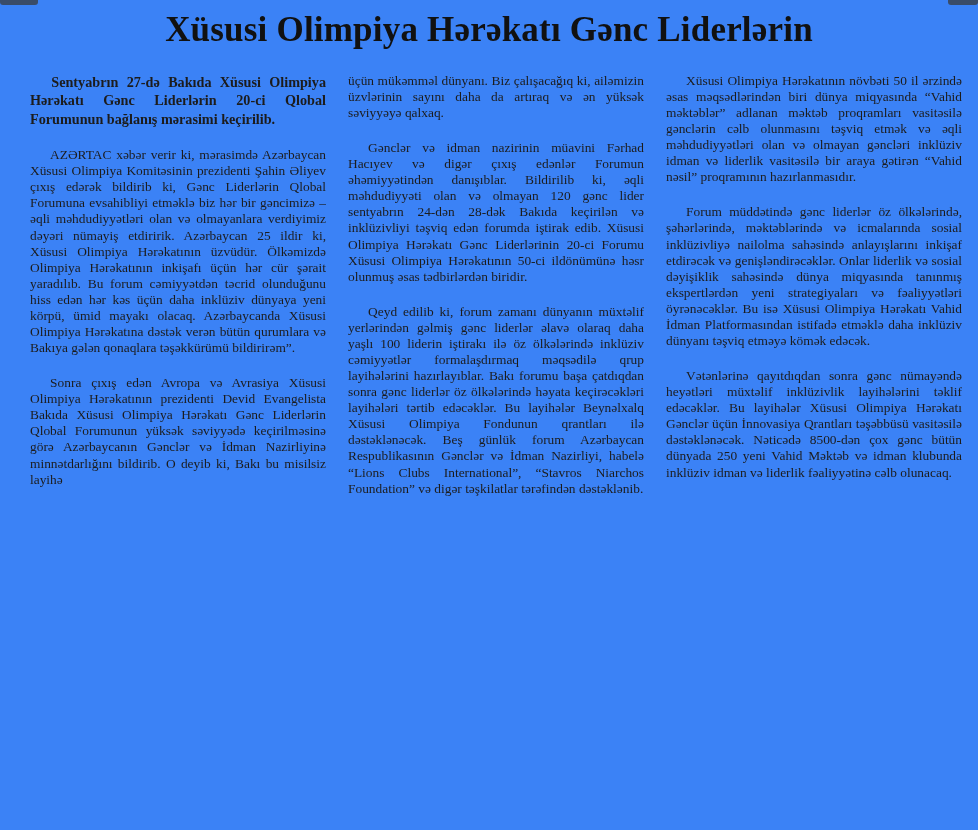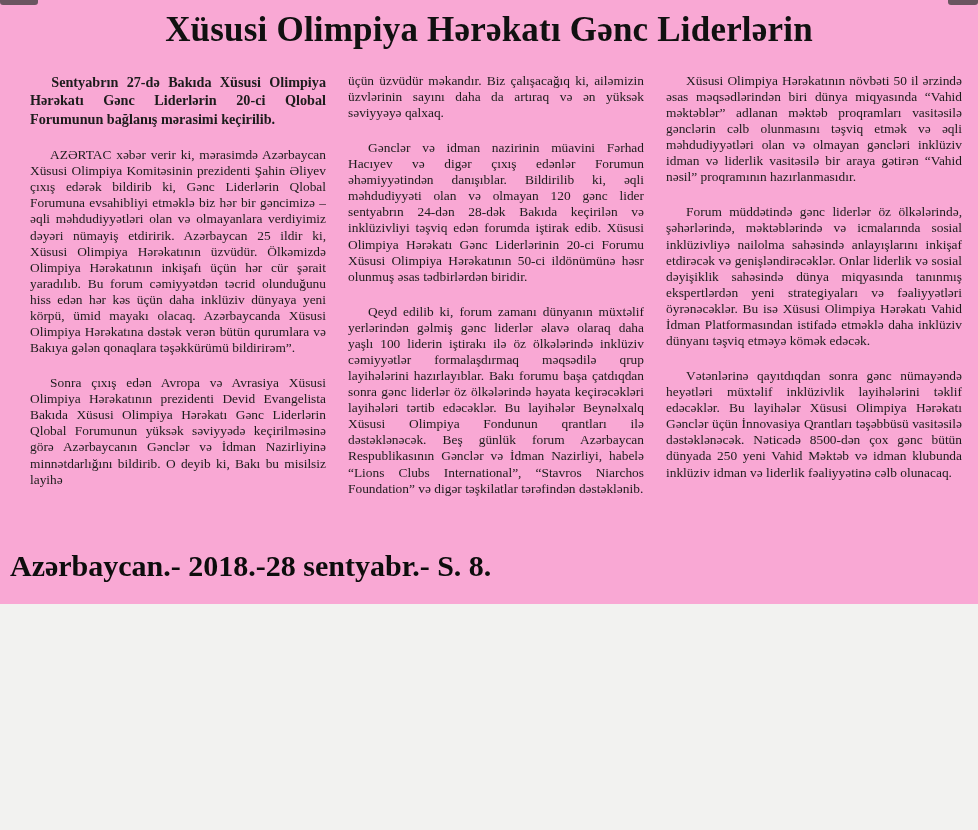--- a/index.html
+++ b/index.html
@@ -2,23 +2,23 @@
 <html lang="az"><head>
 <meta charset="utf-8">
 <style>
   * { margin: 0; padding: 0; box-sizing: border-box; }
   html, body { background: #f2f2f0; }
   body { font-family: "Liberation Serif", serif; }
 
   .page {
     position: relative;
     width: 978px;
-    height: 604px;
+    height: 830px;
     margin: 0 auto;
-    background: #f9a8d4;
+    background: #3b82f6;
     color: #161616;
     overflow: hidden;
   }
 
   
   .artifact {
     position: absolute;
     top: 0;
     height: 5px;
     background: #3a3a3a;
@@ -76,28 +76,27 @@
 
   <main class="columns">
 
     <section class="col">
       <p class="lead">Sentyabrın 27-də Bakıda Xüsusi Olimpiya Hərəkatı Gənc Liderlərin 20-ci Qlobal Forumunun bağlanış mərasimi keçirilib.</p>
       <p>AZƏRTAC xəbər verir ki, mərasimdə Azərbaycan Xüsusi Olimpiya Komitəsinin prezidenti Şahin Əliyev çıxış edərək bildirib ki, Gənc Liderlərin Qlobal Forumuna evsahibliyi etməklə biz hər bir gəncimizə – əqli məhdudiyyətləri olan və olmayanlara verdiyimiz dəyəri nümayiş etdiririk. Azərbaycan 25 ildir ki, Xüsusi Olimpiya Hərəkatının üzvüdür. Ölkəmizdə Olimpiya Hərəkatının inkişafı üçün hər cür şərait yaradılıb. Bu forum cəmiyyətdən təcrid olunduğunu hiss edən hər kəs üçün daha inklüziv dünyaya yeni körpü, ümid mayakı olacaq. Azərbaycanda Xüsusi Olimpiya Hərəkatına dəstək verən bütün qurumlara və Bakıya gələn qonaqlara təşəkkürümü bildirirəm”.</p>
       <p>Sonra çıxış edən Avropa və Avrasiya Xüsusi Olimpiya Hərəkatının prezidenti Devid Evangelista Bakıda Xüsusi Olimpiya Hərəkatı Gənc Liderlərin Qlobal Forumunun yüksək səviyyədə keçirilməsinə görə Azərbaycanın Gənclər və İdman Nazirliyinə minnətdarlığını bildirib. O deyib ki, Bakı bu misilsiz layihə</p>
     </section>
 
     <section class="col">
-      <p class="noindent">üçün üzvüdür məkandır. Biz çalışacağıq ki, ailəmizin üzvlərinin sayını daha da artıraq və ən yüksək səviyyəyə qalxaq.</p>
+      <p class="noindent">üçün mükəmməl dünyanı. Biz çalışacağıq ki, ailəmizin üzvlərinin sayını daha da artıraq və ən yüksək səviyyəyə qalxaq.</p>
       <p>Gənclər və idman nazirinin müavini Fərhad Hacıyev və digər çıxış edənlər Forumun əhəmiyyətindən danışıblar. Bildirilib ki, əqli məhdudiyyəti olan və olmayan 120 gənc lider sentyabrın 24-dən 28-dək Bakıda keçirilən və inklüzivliyi təşviq edən forumda iştirak edib. Xüsusi Olimpiya Hərəkatı Gənc Liderlərinin 20-ci Forumu Xüsusi Olimpiya Hərəkatının 50-ci ildönümünə həsr olunmuş əsas tədbirlərdən biridir.</p>
       <p>Qeyd edilib ki, forum zamanı dünyanın müxtəlif yerlərindən gəlmiş gənc liderlər əlavə olaraq daha yaşlı 100 liderin iştirakı ilə öz ölkələrində inklüziv cəmiyyətlər formalaşdırmaq məqsədilə qrup layihələrini hazırlayıblar. Bakı forumu başa çatdıqdan sonra gənc liderlər öz ölkələrində həyata keçirəcəkləri layihələri tərtib edəcəklər. Bu layihələr Beynəlxalq Xüsusi Olimpiya Fondunun qrantları ilə dəstəklənəcək. Beş günlük forum Azərbaycan Respublikasının Gənclər və İdman Nazirliyi, habelə “Lions Clubs International”, “Stavros Niarchos Foundation” və digər təşkilatlar tərəfindən dəstəklənib.</p>
     </section>
 
     <section class="col">
       <p>Xüsusi Olimpiya Hərəkatının növbəti 50 il ərzində əsas məqsədlərindən biri dünya miqyasında “Vahid məktəblər” adlanan məktəb proqramları vasitəsilə gənclərin cəlb olunmasını təşviq etmək və əqli məhdudiyyətləri olan və olmayan gəncləri inklüziv idman və liderlik vasitəsilə bir araya gətirən “Vahid nəsil” proqramının hazırlanmasıdır.</p>
       <p>Forum müddətində gənc liderlər öz ölkələrində, şəhərlərində, məktəblərində və icmalarında sosial inklüzivliyə nailolma sahəsində anlayışlarını inkişaf etdirəcək və genişləndirəcəklər. Onlar liderlik və sosial dəyişiklik sahəsində dünya miqyasında tanınmış ekspertlərdən yeni strategiyaları və fəaliyyətləri öyrənəcəklər. Bu isə Xüsusi Olimpiya Hərəkatı Vahid İdman Platformasından istifadə etməklə daha inklüziv dünyanı təşviq etməyə kömək edəcək.</p>
       <p>Vətənlərinə qayıtdıqdan sonra gənc nümayəndə heyətləri müxtəlif inklüzivlik layihələrini təklif edəcəklər. Bu layihələr Xüsusi Olimpiya Hərəkatı Gənclər üçün İnnovasiya Qrantları təşəbbüsü vasitəsilə dəstəklənəcək. Nəticədə 8500-dən çox gənc bütün dünyada 250 yeni Vahid Məktəb və idman klubunda inklüziv idman və liderlik fəaliyyətinə cəlb olunacaq.</p>
     </section>
 
   </main>
 
-  <footer class="citation">Azərbaycan.- 2018.-28 sentyabr.- S. 8.</footer>
 
 </div>
 
 </body></html>

